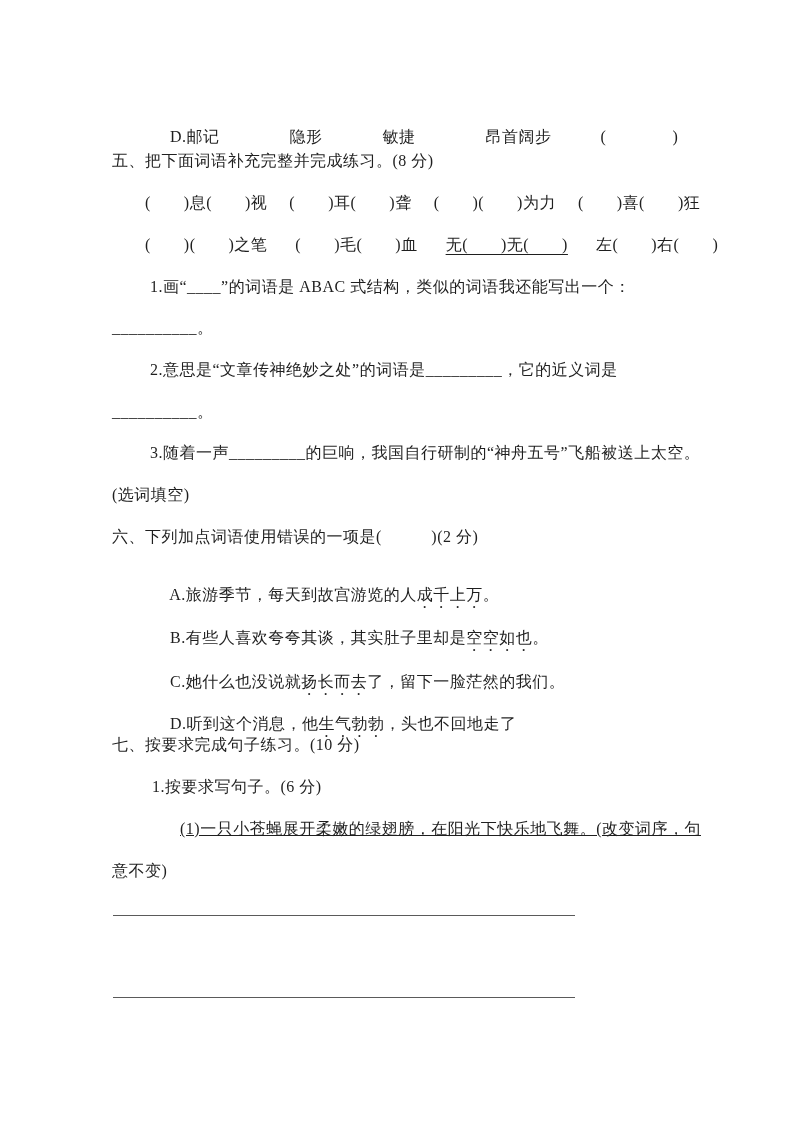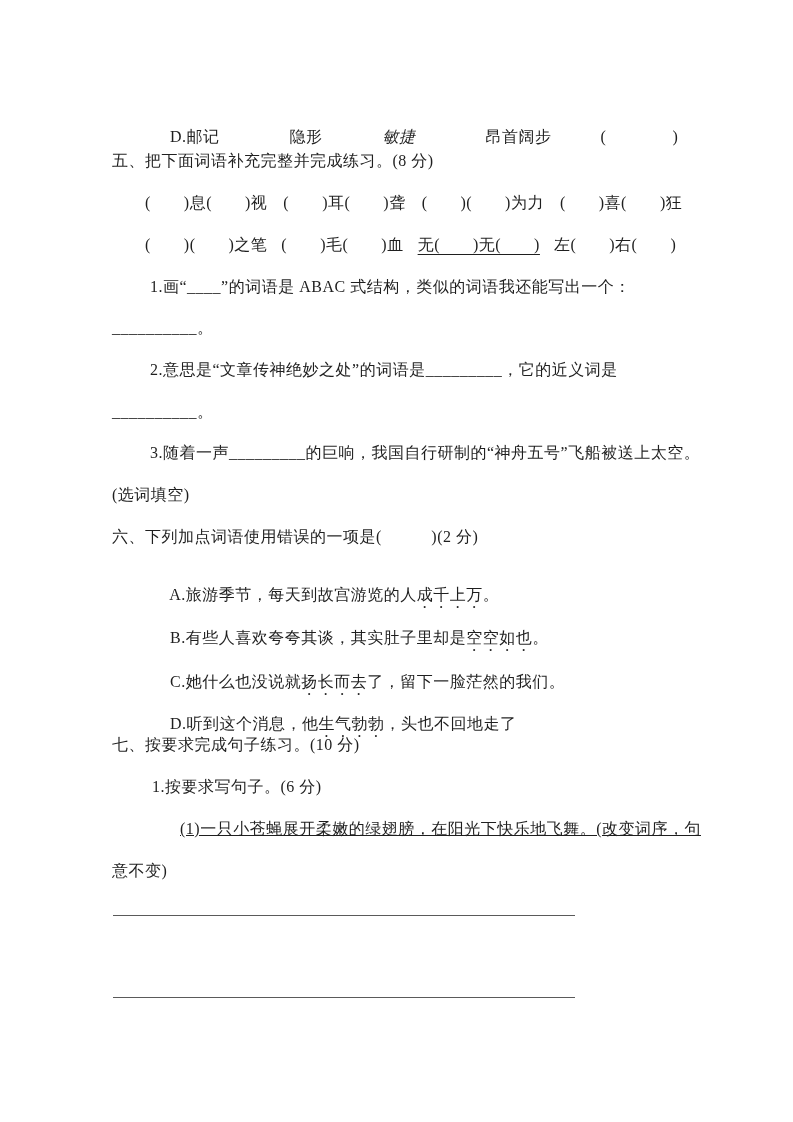--- a/index.html
+++ b/index.html
@@ -43,26 +43,26 @@
 
   .answer-line{
     position:absolute;left:113px;width:462px;height:0;
     border-top:1.6px solid #5a5a5a;
   }
   .hr1{top:915px;}
   .hr2{top:997px;}
 
   
   .gap70{margin-left:70px;}
-  .gap60{margin-left:60px;font-style:italic;}
+  .gap60{margin-left:60px;}
   .gap49{margin-left:49px;}
 
   
-  .l-row1{gap:16px;}
-  .l-row2{gap:14px;}
+  .l-row1{gap:22px;}
+  .l-row2{gap:28px;}
 
   .u-idiom{
     text-decoration:underline;
     text-underline-offset:4px;
     text-decoration-thickness:1px;
   }
   
   .emph{
     -webkit-text-emphasis:filled dot;
     -webkit-text-emphasis-position:under right;

